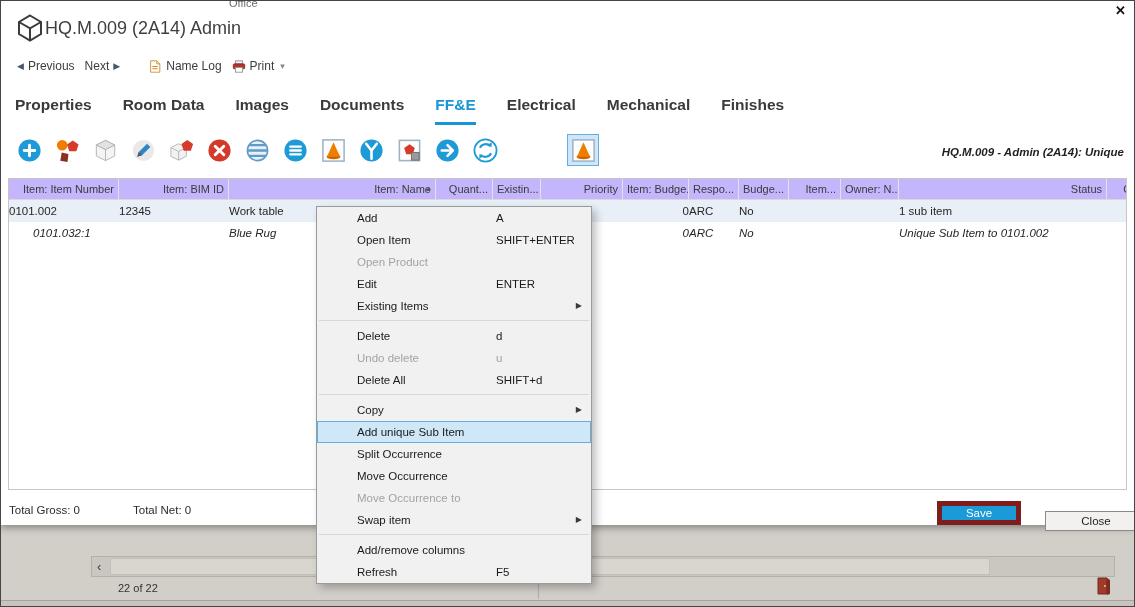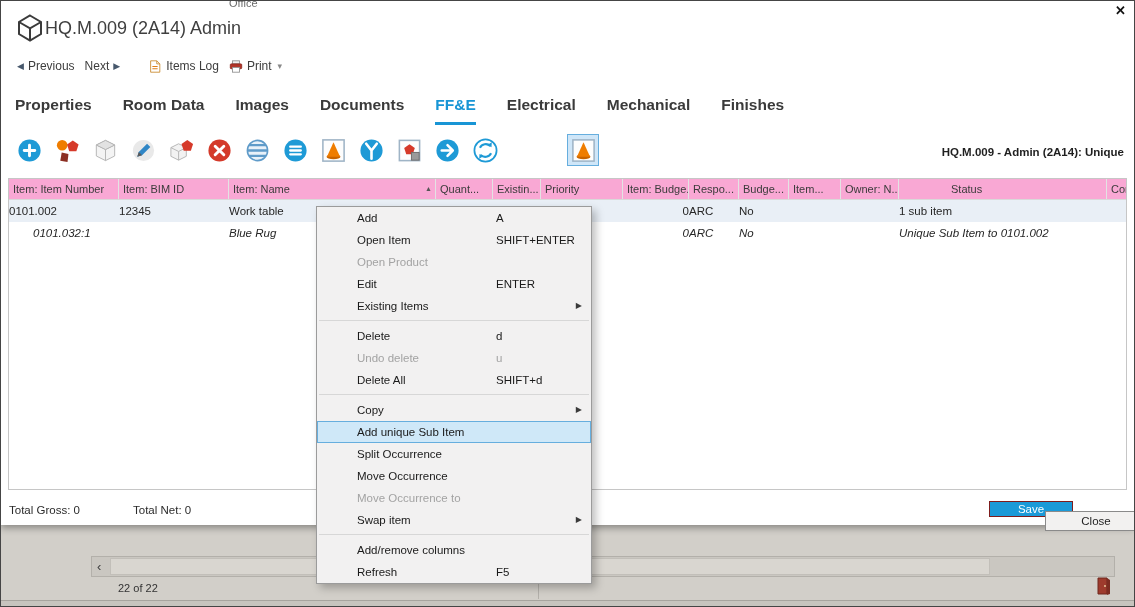--- a/index.html
+++ b/index.html
@@ -29,45 +29,45 @@
   .navbtn .ic svg { width:14px; height:15px; display:block; }
   .gap-l { margin-left:18px; }
   .caret { font-size:9px; color:#888; margin-left:2px; }
 
   .tabbar { position:absolute; top:86px; left:14px; right:10px; height:38px;
             display:flex; align-items:flex-end; gap:31px; }
   .tab { font-size:15.5px; font-weight:700; color:#3a3a3a; padding-bottom:8px;
          border-bottom:3px solid transparent; cursor:pointer; white-space:nowrap; }
   .tab.active { color:#1895d5; border-bottom-color:#1895d5; }
 
-  .toolbar-row { position:absolute; top:130px; left:0; right:0; height:42px; }
+  .toolbar-row { position:absolute; top:130px; left:0; right:0; height:42px;font-style:italic; }
   .toolbar { position:absolute; left:12px; top:3px; display:flex; gap:6px; }
   .tool { width:32px; height:32px; display:flex; align-items:center; justify-content:center;
           border:1px solid transparent; cursor:pointer; }
   .tool svg { width:27px; height:27px; display:block; }
   .tool.selected { background:#cfe6f8; border-color:#66aede; margin-left:60px; }
   .ctx-label { position:absolute; right:10px; top:15px; font-size:11.5px; font-weight:700; color:#1f1f1f; }
 
   .table { position:absolute; left:7px; right:7px; top:177px; height:312px;
            border:1px solid #c6c6c6; background:#fff; overflow:hidden; }
-  .thead { display:flex; height:21px; border-bottom:1px solid #d9d9d9; background:#f9a8d4; }
+  .thead { display:flex; height:21px; border-bottom:1px solid #d9d9d9; background:#c4b5fd;text-align:right; }
   .th { position:relative; border-right:1px solid #e3e3e3; padding:0 4px; font-size:11px; color:#3b3b3b;
         line-height:20px; white-space:nowrap; overflow:hidden; flex:0 0 auto; cursor:pointer; }
   .th .sort { position:absolute; right:3px; top:0; font-size:7px; color:#555; line-height:20px; }
   .tr { display:flex; height:22px; cursor:default; }
   .tr.selected { background:#e9eff6; }
   .tr.italic .td { font-style:italic; }
   .td { padding:0 0; font-size:11.5px; color:#262626; line-height:22px;
         white-space:nowrap; overflow:hidden; flex:0 0 auto; }
 
   .dfooter { position:absolute; left:0; right:0; top:494px; height:30px; background:#fff;padding-left:44px; }
   .dfooter .tg { position:absolute; left:8px; top:9px; font-size:11.5px; color:#2b2b2b; }
   .dfooter .tn { position:absolute; left:132px; top:9px; font-size:11.5px; color:#2b2b2b; }
-  .btn-save { position:absolute; left:988px; top:6px; width:84px; height:16px; background:#1b9ad8;
-              border:1px solid #7f1d1d; color:#fff; font-size:11.5px; font-family:inherit; cursor:pointer; }
+  .btn-save { position:absolute; left:936px; top:6px; width:84px; height:24px; background:#1b9ad8;
+              border:5px solid #7f1d1d; color:#fff; font-size:11.5px; font-family:inherit; cursor:pointer; }
   .btn-close { position:absolute; left:1044px; top:16px; width:102px; height:20px; background:#f2f1f0;
                border:1px solid #8a8a8a; color:#1e1e1e; font-size:11.5px; font-family:inherit; cursor:pointer; }
 
   
   .bg-bottom { position:absolute; left:0; right:0; top:524px; height:83px; background:#d2cfc9; }
   .divider-v { position:absolute; left:537px; top:2px; width:1px; height:72px; background:#b3b0aa; }
   .hscroll { position:absolute; left:90px; top:31px; width:1024px; height:21px; background:#cac7c1;
              border:1px solid #b3b0aa; }
   .chev { position:absolute; left:5px; top:1px; font-size:13px; color:#3f3f3f; line-height:17px; cursor:pointer; }
   .thumb { position:absolute; left:18px; top:1px; width:880px; height:17px; background:#d9d6d0;
@@ -122,21 +122,21 @@
         <span class="tri">▶</span>
       </span>
       <span class="navbtn gap-l">
         <span class="ic">
           <svg viewBox="0 0 16 16">
               <path d="M3 1.5h7l3.5 3.5v9.5H3z" fill="#fff" stroke="#c98a2e"></path>
               <path d="M10 1.5V5h3.5" fill="none" stroke="#c98a2e"></path>
               <path d="M5 8h6M5 10.5h6" stroke="#e07f16" stroke-width="1.2"></path>
             </svg>
         </span>
-        <span>Items Log</span>
+        <span>Name Log</span>
       </span>
       <span class="navbtn">
         <span class="ic">
           <svg viewBox="0 0 16 16">
               <rect x="4" y="1.5" width="8" height="3.5" fill="#f0f0f0" stroke="#909090"></rect>
               <rect x="1.5" y="5" width="13" height="5.5" rx="1" fill="#b23327" stroke="#8d281e"></rect>
               <rect x="4" y="9" width="8" height="5.5" fill="#fff" stroke="#909090"></rect>
             </svg>
         </span>
         <span>Print</span>

